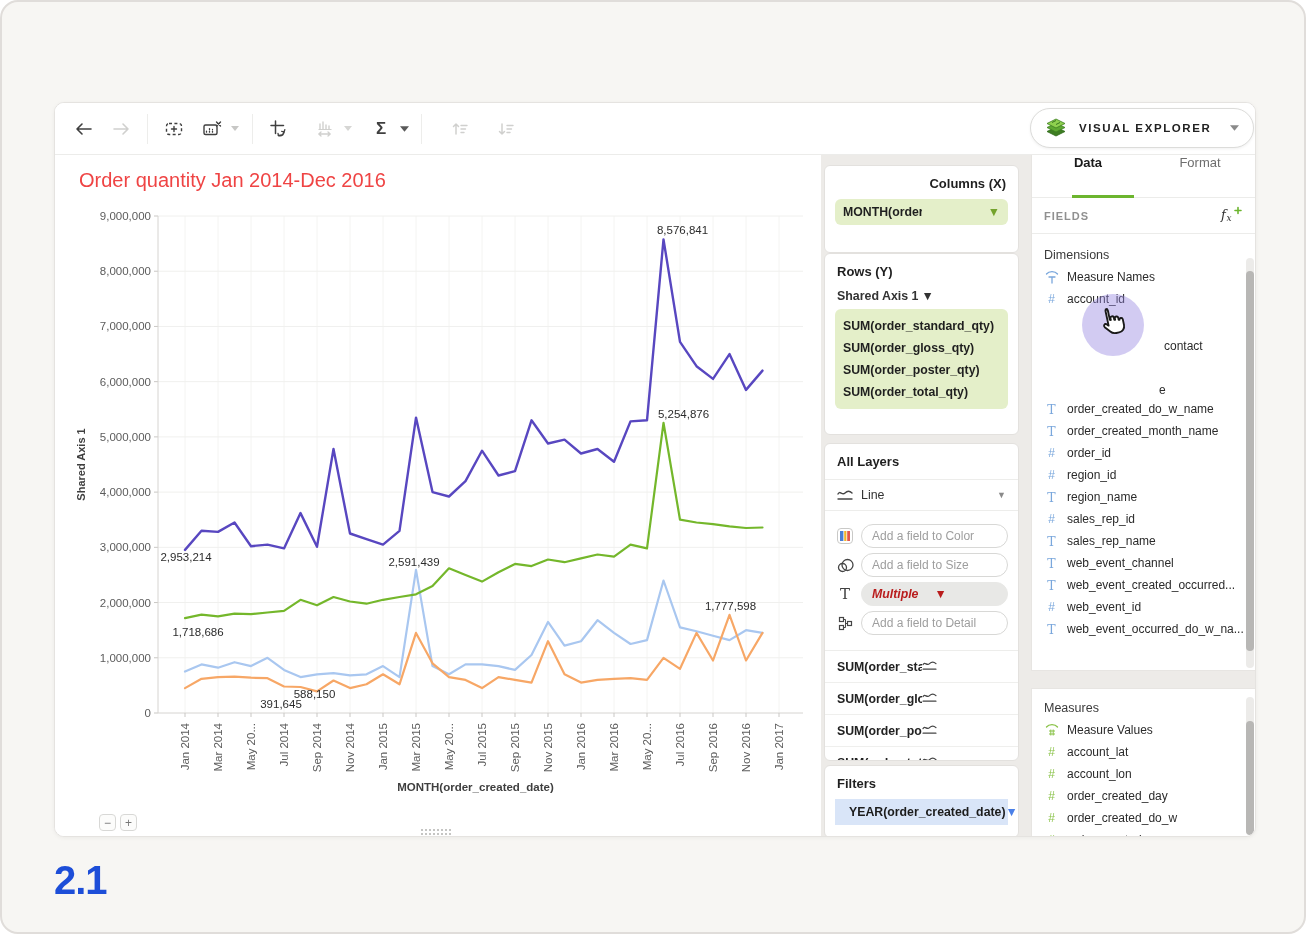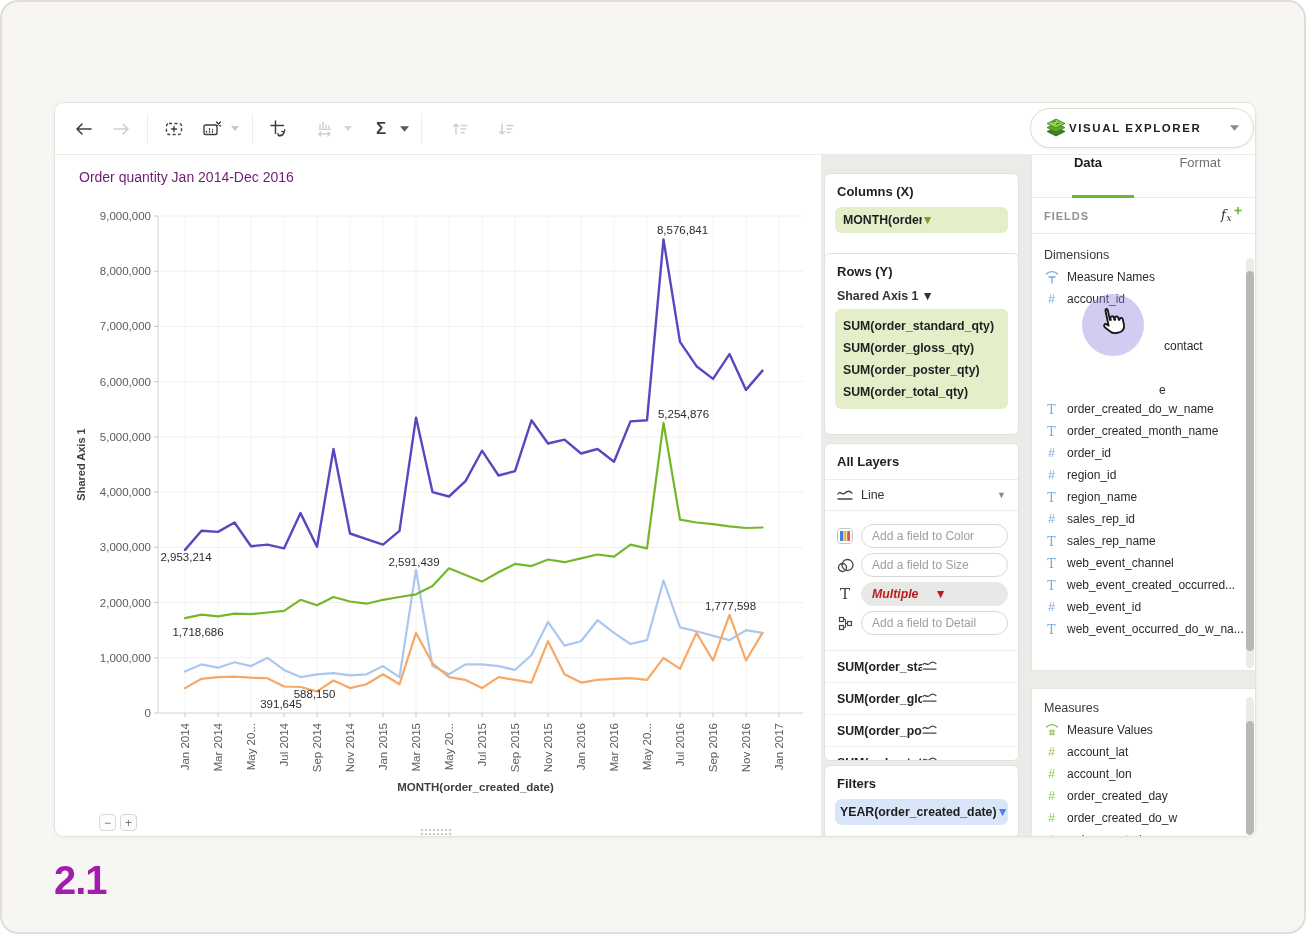--- a/index.html
+++ b/index.html
@@ -17,36 +17,36 @@
   
   #toolbar { position:absolute; left:0; top:0; width:100%; height:52px;
     border-bottom:1px solid #ececea; display:flex; align-items:center; background:#fff; }
   .tb-btn { width:32px; height:32px; display:flex; align-items:center; justify-content:center;
     border:none; background:transparent; cursor:pointer; border-radius:4px; }
   .tb-caret { width:14px; height:32px; display:flex; align-items:center; justify-content:center; background:transparent; border:none; cursor:pointer; }
   .tb-sep { width:1px; height:30px; background:#ededeb; margin:0 10px; }
   .sigma { font-size:17px; font-weight:700; color:#3f3f3f; }
   
   #chart-area { position:absolute; left:0; top:52px; width:766px; height:683px; background:#fff; }
-  #chart-title { position:absolute; left:24px; top:14px; font-size:14px; font-weight:500; color:#701a75; }
+  #chart-title { position:absolute; left:24px; top:14px; font-size:20px; font-weight:500; color:#ef4444; }
   #chart-svg { position:absolute; left:0; top:0; }
   .zoom-btn { position:absolute; width:17px; height:17px; border:1px solid #d8d8d6; background:#fcfcfb;
     border-radius:4px; color:#777; font-size:12px; line-height:14px; text-align:center; cursor:pointer; padding:0; }
   #chart-resize-handle { position:absolute; left:365px; top:673px; width:32px; height:7px;
     background-image:radial-gradient(#c5c5c3 1px, transparent 1.2px); background-size:4px 4px; }
   
   #shelves { position:absolute; left:766px; top:52px; width:210px; height:683px; background:#edebe8; }
   .shelf-card { position:absolute; left:3px; width:195px; background:#fff; border:1px solid #e3e1de;
     border-radius:6px; overflow:hidden; }
   .shelf-head { font-size:13px; font-weight:700; color:#1f1f1f; padding:10px 12px 6px 12px; }
   .pill-green { margin:2px 10px; height:26px; background:#e4efc9; border-radius:6px;
     display:flex; align-items:center; padding:0 8px; cursor:pointer; }
   .pill-green span { font-size:12.3px; font-weight:700; color:#1f1f1f; white-space:nowrap; overflow:hidden; flex:1; }
-  .pill-blue { margin:2px 10px; height:26px; background:#d9e5f8; border-radius:7px;
-    display:flex; align-items:center; padding:0 5px; cursor:pointer; }
+  .pill-blue { margin:2px 10px; height:26px; background:#d9e5f8; border-radius:0;
+    display:flex; align-items:center; padding:0 14px; cursor:pointer; }
   .pill-blue span { font-size:12.3px; font-weight:700; color:#1c1c1c; flex:1; }
   .caret { font-size:9px; color:#8a8a8a; }
   .caret.green { color:#74a32c; }
   .caret.blue { color:#4a80e8; }
   .shared-axis-row { display:flex; align-items:center; padding:4px 12px 6px 12px; cursor:pointer; }
   .shared-axis-row span { flex:1; font-size:12.4px; font-weight:600; color:#333; }
   .rows-block { margin:0 10px; background:#e4efc9; border-radius:6px; padding:6px 8px; }
   .rows-block .r { font-size:12.3px; font-weight:700; color:#1f1f1f; line-height:22px; white-space:nowrap; cursor:pointer; }
   
   .al-head { font-size:13px; font-weight:700; color:#1f1f1f; padding:10px 12px; border-bottom:1px solid #ededeb; }
@@ -91,22 +91,22 @@
   .menu-item { height:30px; display:flex; align-items:center; padding-left:22px; font-size:13px; color:#1f1f1f;
     border-bottom:1px solid #efefed; cursor:pointer; }
   .menu-item:last-child { border-bottom:none; }
   #cursor-circle { position:absolute; left:1080px; top:292px; width:62px; height:62px; border-radius:50%;
     background:rgba(147,130,224,.42); z-index:60; pointer-events:none; }
   #cursor-hand { position:absolute; left:1094px; top:303px; z-index:61; transform:rotate(-12deg); pointer-events:none; }
   
   #explorer-btn { position:absolute; left:1028px; top:106px; width:224px; height:40px; background:#fff;
     border:1px solid #dcdcda; border-radius:20px; display:flex; align-items:center; padding:0 14px 0 12px;
     box-shadow:0 1px 3px rgba(0,0,0,.06); cursor:pointer; z-index:10; }
-  #explorer-btn .xl { flex:1; font-size:11.5px; font-weight:700; letter-spacing:1.6px; color:#222; }
-  #version-label { position:absolute; left:52px; top:856px; font-size:40px; font-weight:800; color:#a21caf; letter-spacing:-1px; }
+  #explorer-btn .xl { flex:1; font-size:11.5px; font-weight:700; letter-spacing:1.6px; color:#222; margin-left:10px; }
+  #version-label { position:absolute; left:52px; top:856px; font-size:40px; font-weight:800; color:#1d4ed8; letter-spacing:-1px; }
 </style>
 </head>
 <body>
 
 <div id="frame">
   <div id="app-card">
 
     <div id="toolbar">
       <div style="width:12px"></div>
       <button class="tb-btn">
@@ -293,21 +293,21 @@
           <text x="675.5" y="454.83708822222223" text-anchor="middle" font-size="11.5" fill="#2c2c2c" font-family="Liberation Sans, sans-serif">1,777,598</text>
         </svg>
       <div id="chart-title">Order quantity Jan 2014-Dec 2016</div>
       <button class="zoom-btn" style="left:44px; top:659px;">−</button>
       <button class="zoom-btn" style="left:65px; top:659px;">+</button>
     </div>
     <div id="chart-resize-handle" style="position: absolute; left: 365px; top: 725px;"></div>
 
     <div id="shelves">
 
-      <div class="shelf-card" style="top:18px; height:88px;">
+      <div class="shelf-card" style="top:10px; height:88px;text-align:right;">
         <div class="shelf-head">Columns (X)</div>
         <div class="pill-green">
           <span>MONTH(order_created_d...</span>
           <span class="caret green">▼</span>
         </div>
       </div>
 
       <div class="shelf-card" style="top:98px; height:182px;">
         <div class="shelf-head">Rows (Y)</div>
         <div class="shared-axis-row">

